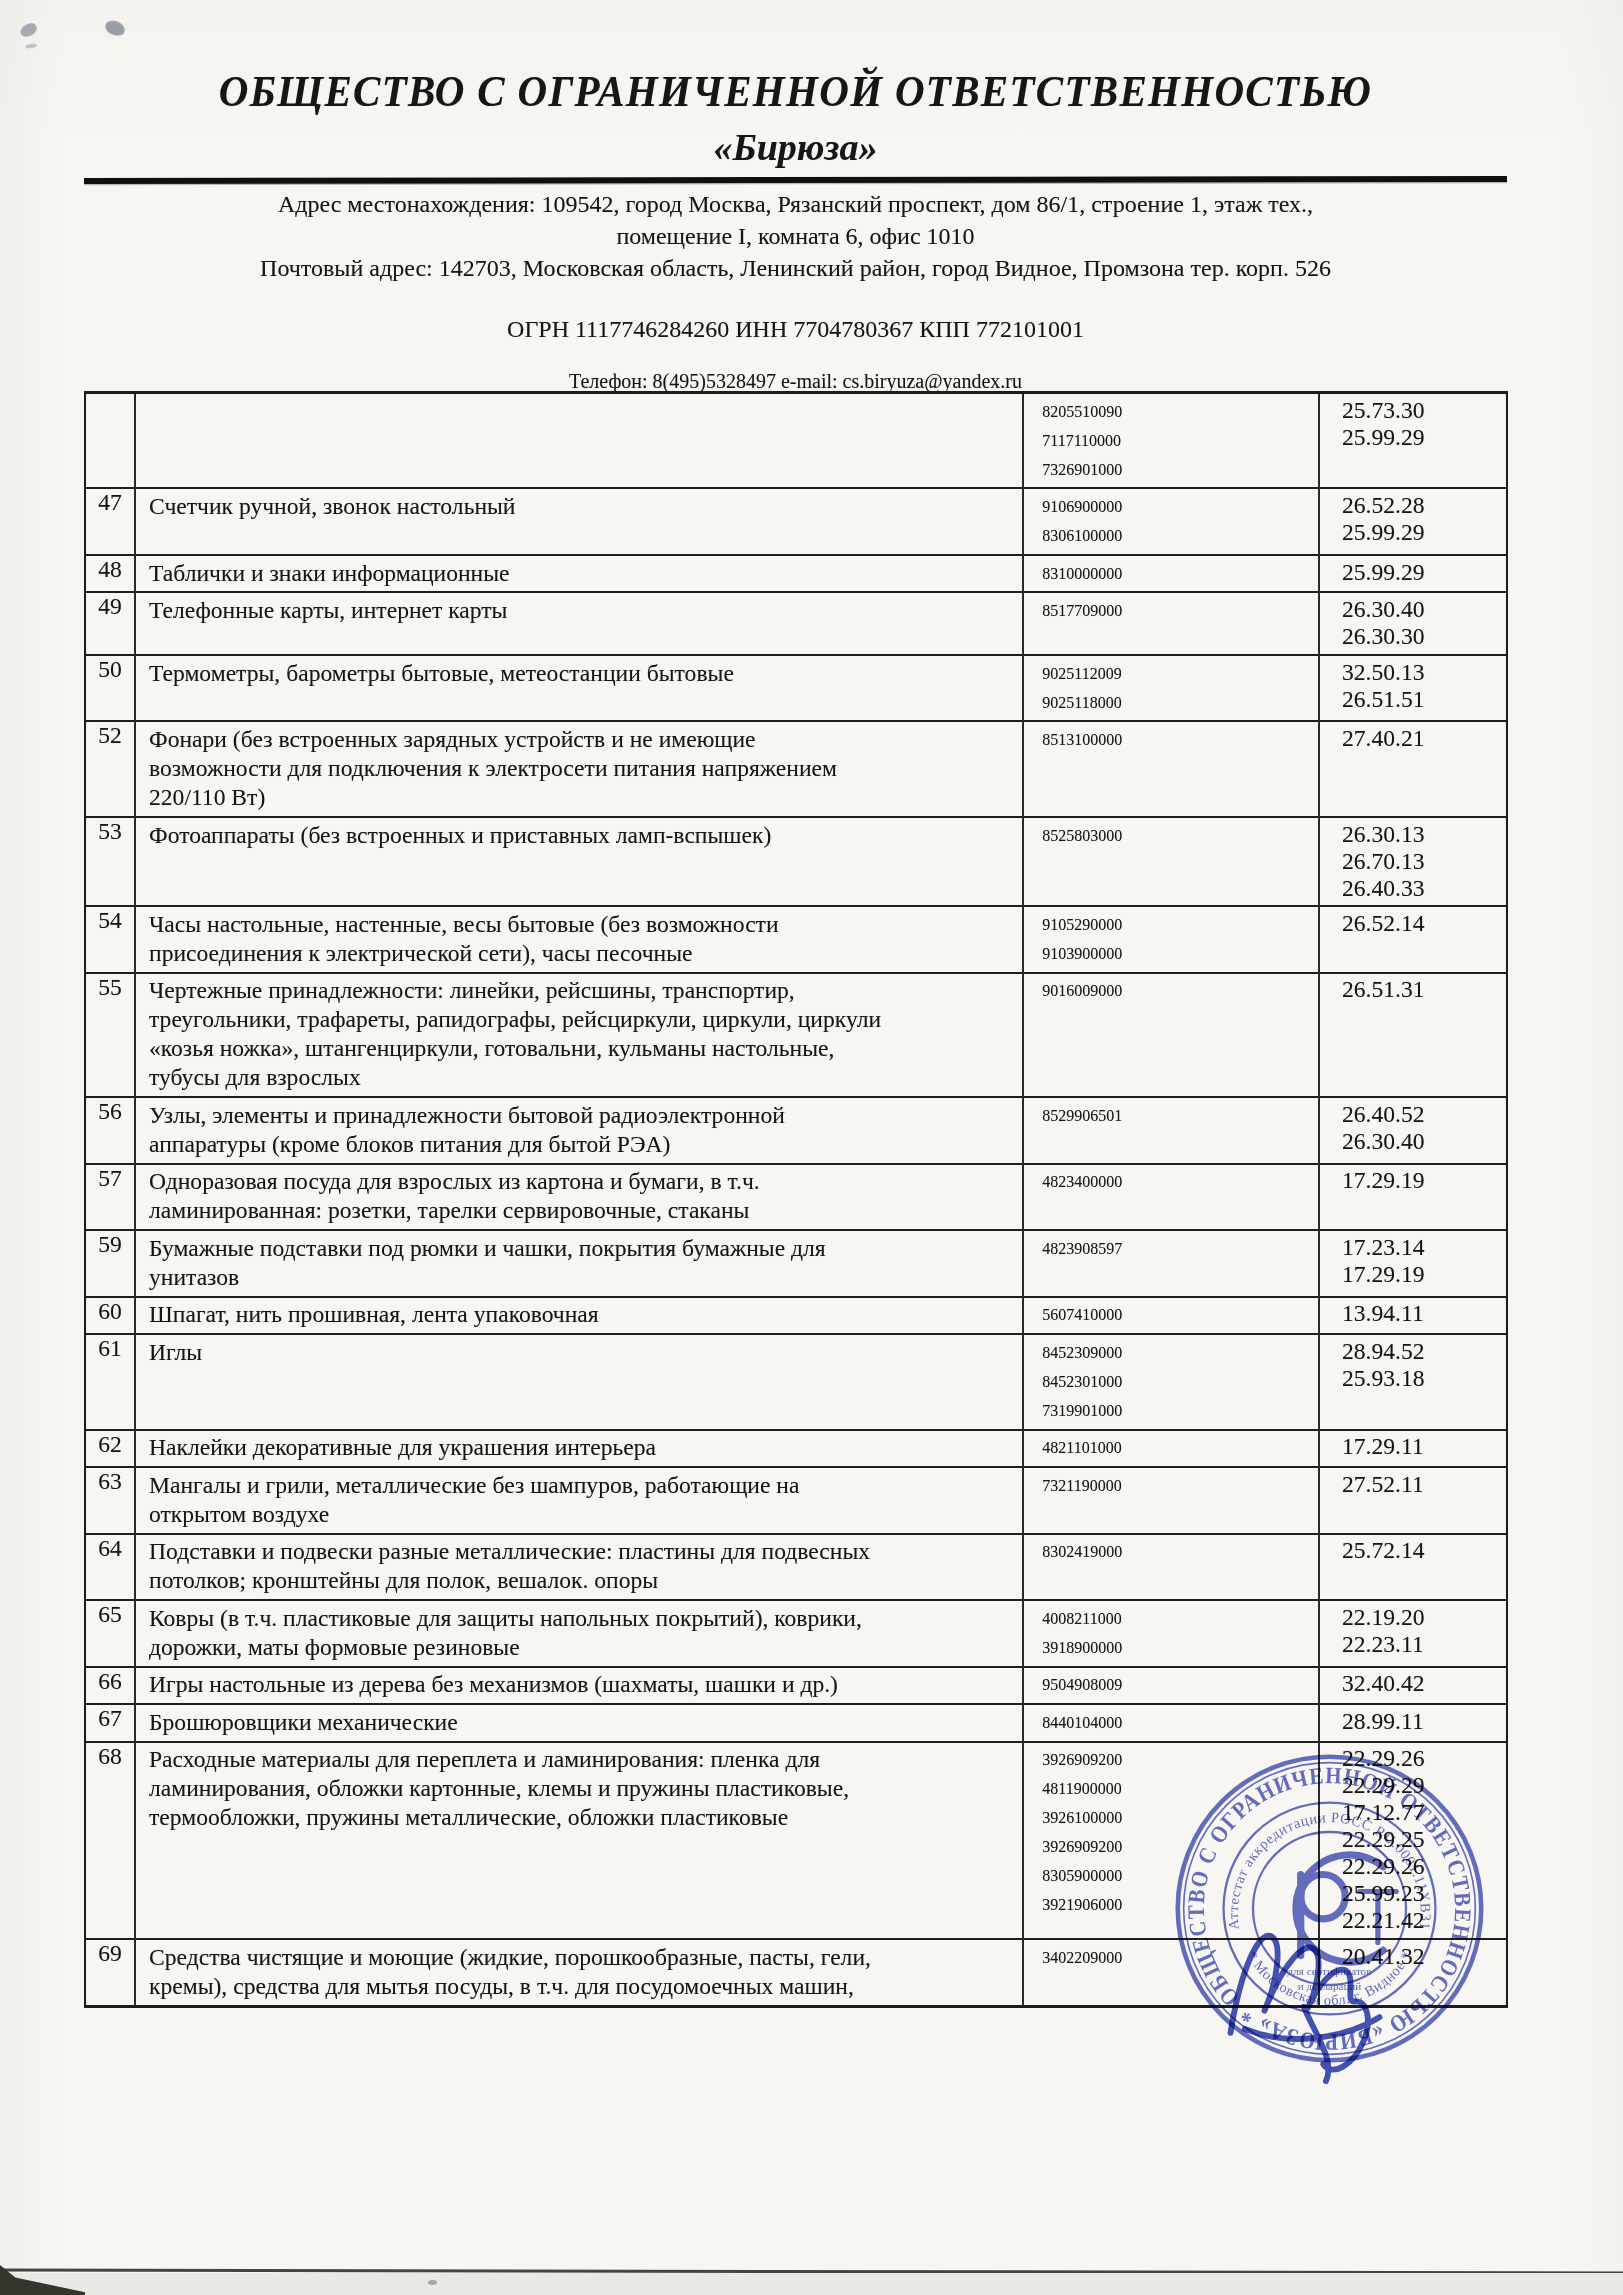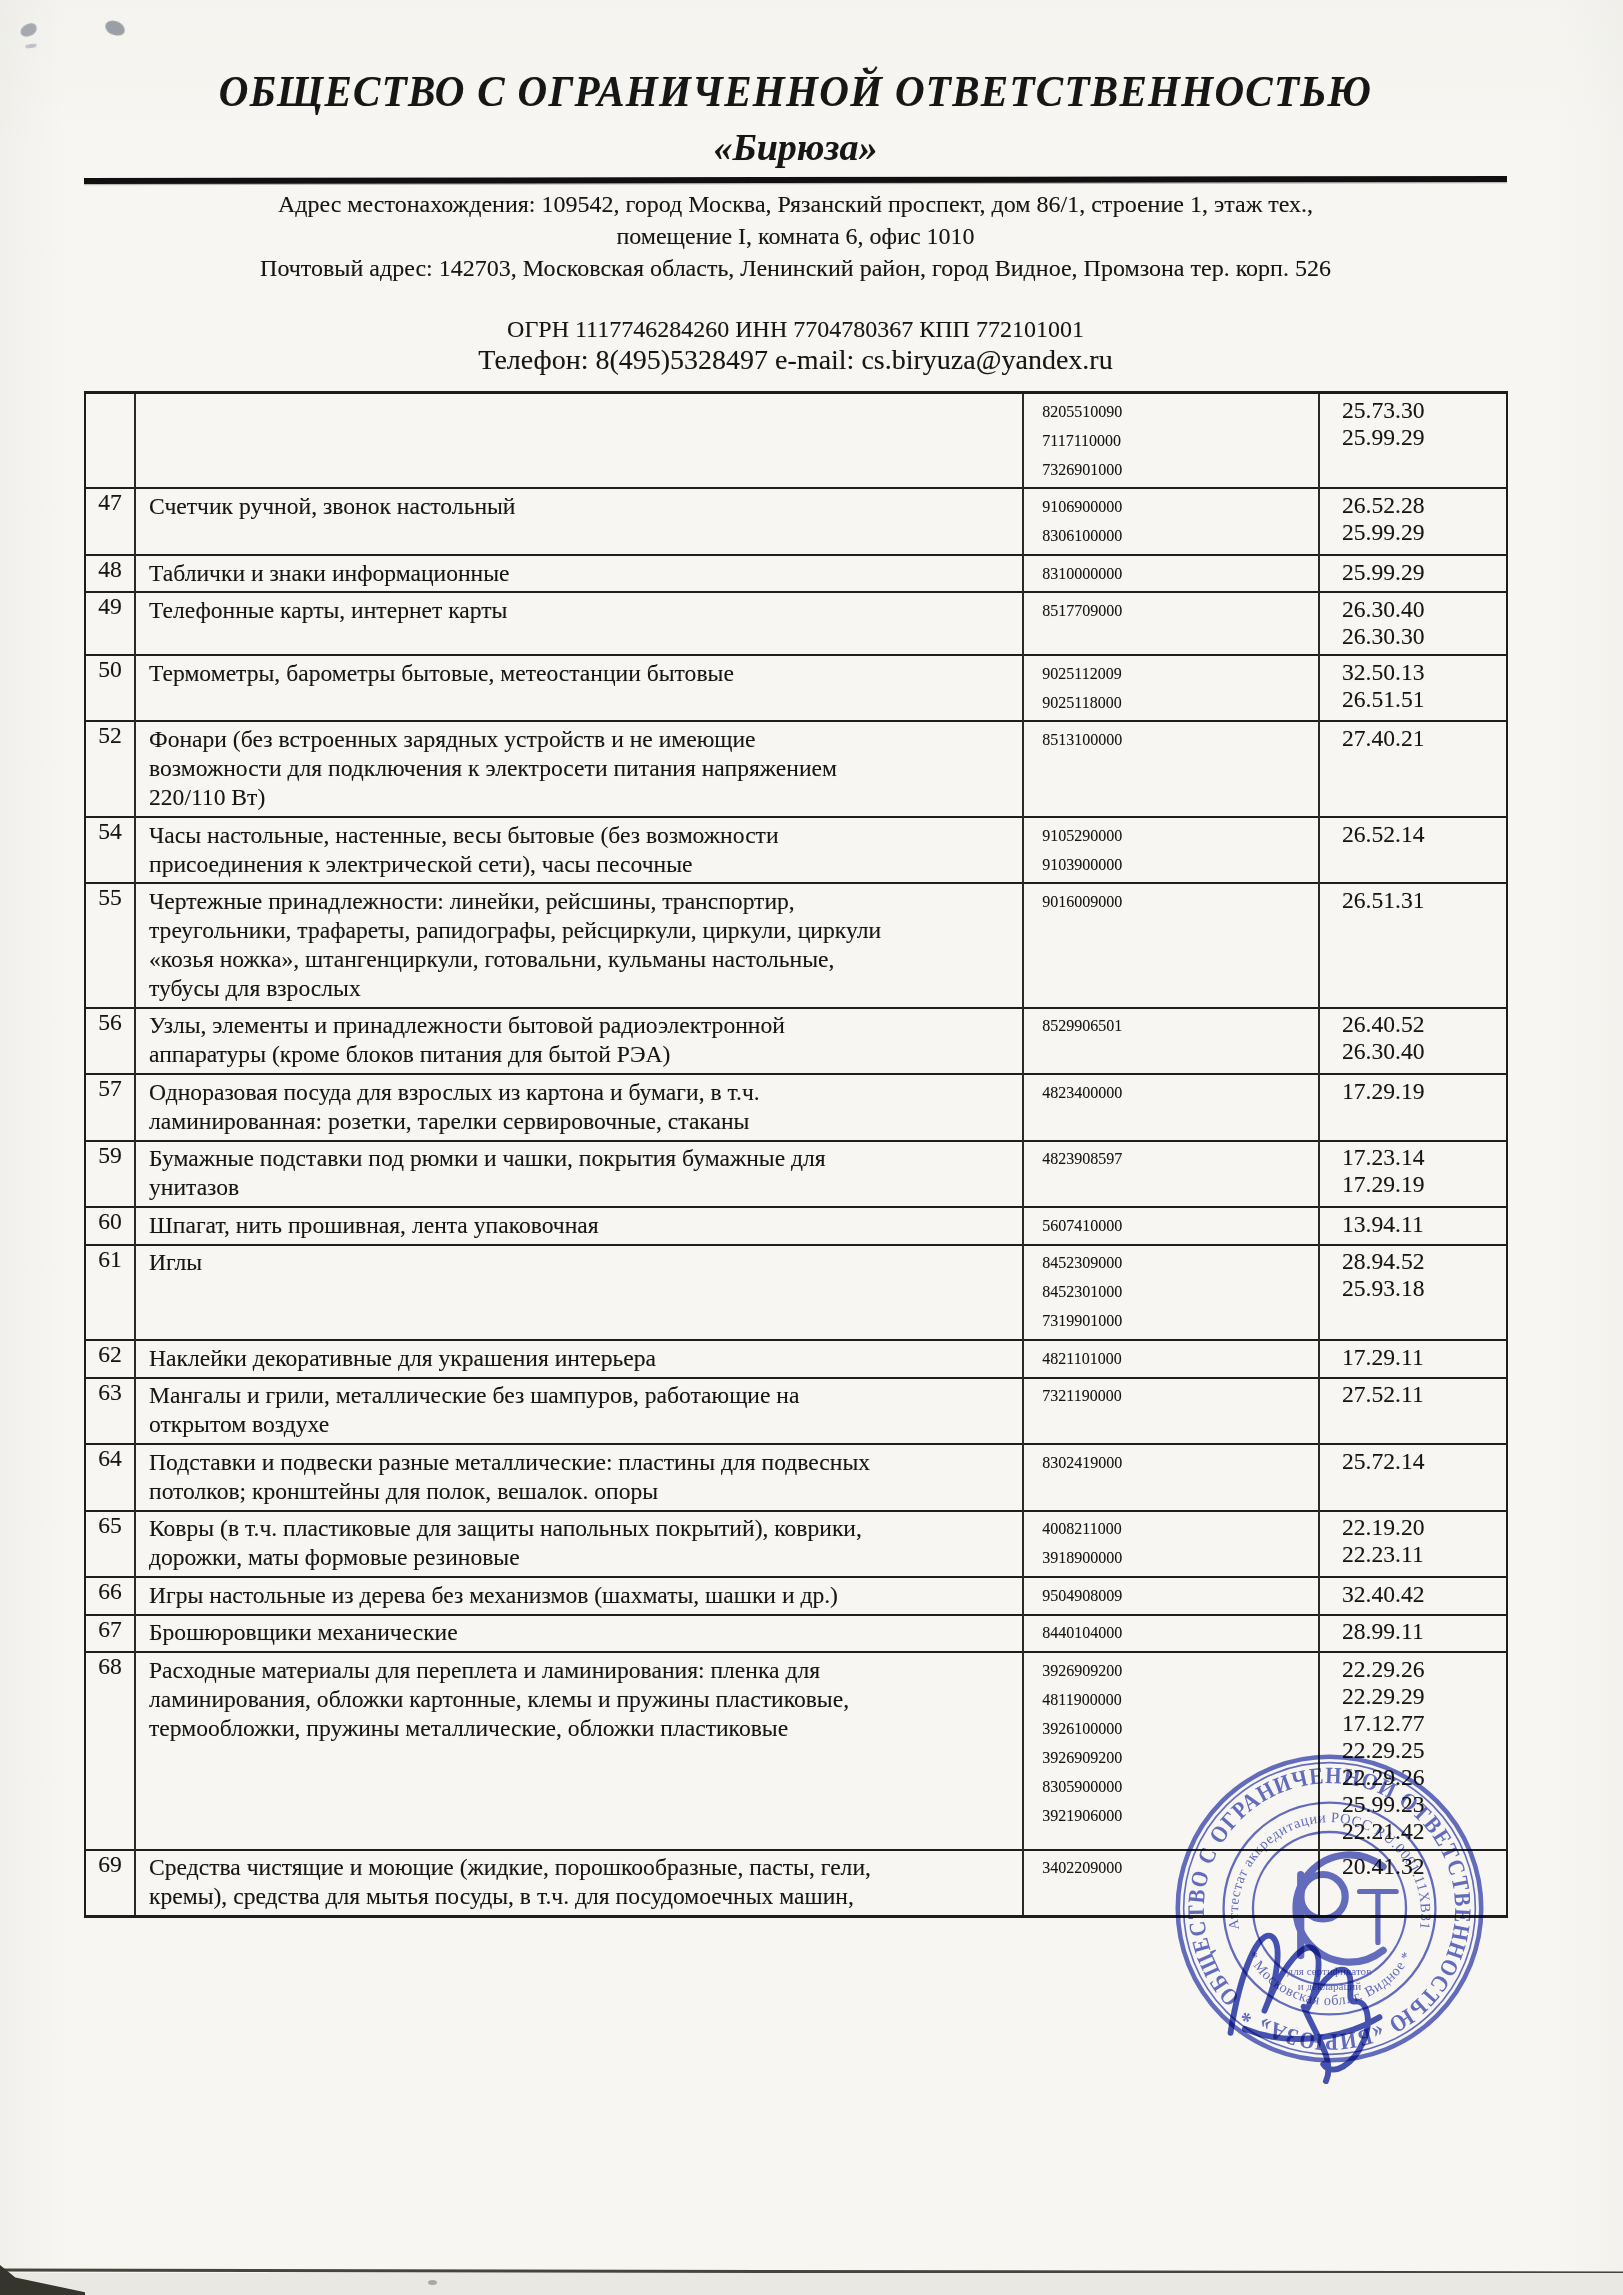--- a/index.html
+++ b/index.html
@@ -26,21 +26,21 @@
 
   
   .header{position:absolute;left:84px;top:68px;width:1423px;text-align:center;}
   .title1{font-size:41px;line-height:47px;font-weight:bold;font-style:italic;letter-spacing:1.3px;transform:scaleY(1.08);}
   .title2{font-size:38px;line-height:42px;font-weight:bold;font-style:italic;margin-top:10.5px;}
   .rule{height:5.9px;background:#101010;margin-top:9.2px;box-shadow:0 1.3px 0 rgba(0,0,0,.25);transform:rotate(-.08deg);}
   .addr{font-size:24px;line-height:32px;margin-top:5.2px;}
   .addr2{font-size:24px;line-height:32px;}
   .addr3{font-size:24px;line-height:32px;}
   .reg{font-size:24px;line-height:30px;margin-top:30px;}
-  .contact{font-size:28px;line-height:30px;margin-top:1px;}
+  .contact{font-size:20px;line-height:30px;margin-top:22px;}
 
   
   table.goods{
     border-collapse:collapse;table-layout:fixed;
     position:absolute;left:84px;top:391px;width:1422px;
     border:2px solid #1d1d1d;border-top-width:3.3px;border-bottom-width:3.9px;
   }
   td{border-left:2px solid #2a2a2a;border-top:2.6px solid #1e1e1e;vertical-align:top;}
   tr:first-child td{border-top:none;}
   td:first-child{border-left:none;}
@@ -163,20 +163,34 @@
           <td class="cell-desc">
             <div class="line">Фонари (без встроенных зарядных устройств и не имеющие</div>
             <div class="line">возможности для подключения к электросети питания напряжением</div>
             <div class="line">220/110 Вт)</div>
           </td>
           <td class="cell-code">
             <div class="line">8513100000</div>
           </td>
           <td class="cell-okpd">
             <div class="line">27.40.21</div>
+          </td>
+        </tr>
+        <tr class="row">
+          <td class="cell-num">53</td>
+          <td class="cell-desc">
+            <div class="line">Фотоаппараты (без встроенных и приставных ламп-вспышек)</div>
+          </td>
+          <td class="cell-code">
+            <div class="line">8525803000</div>
+          </td>
+          <td class="cell-okpd">
+            <div class="line">26.30.13</div>
+            <div class="line">26.70.13</div>
+            <div class="line">26.40.33</div>
           </td>
         </tr>
         <tr class="row">
           <td class="cell-num">54</td>
           <td class="cell-desc">
             <div class="line">Часы настольные, настенные, весы бытовые (без возможности</div>
             <div class="line">присоединения к электрической сети), часы песочные</div>
           </td>
           <td class="cell-code">
             <div class="line">9105290000</div>

